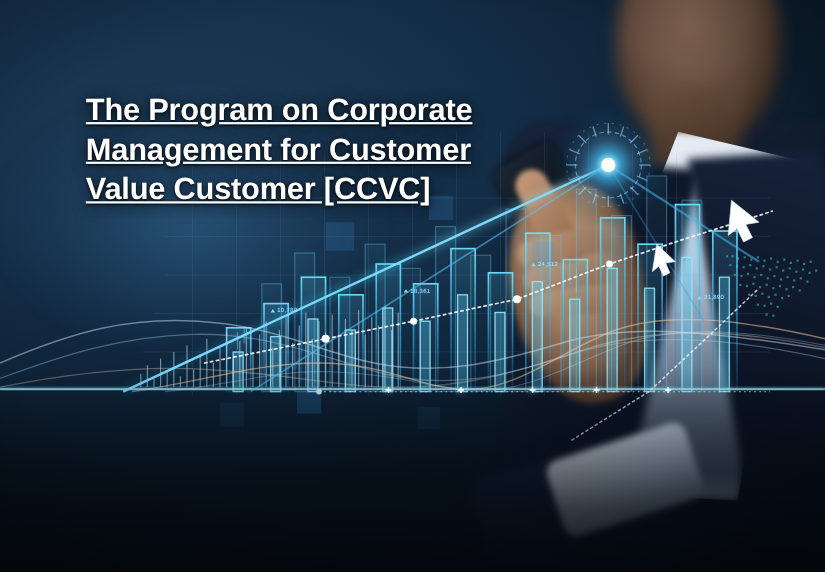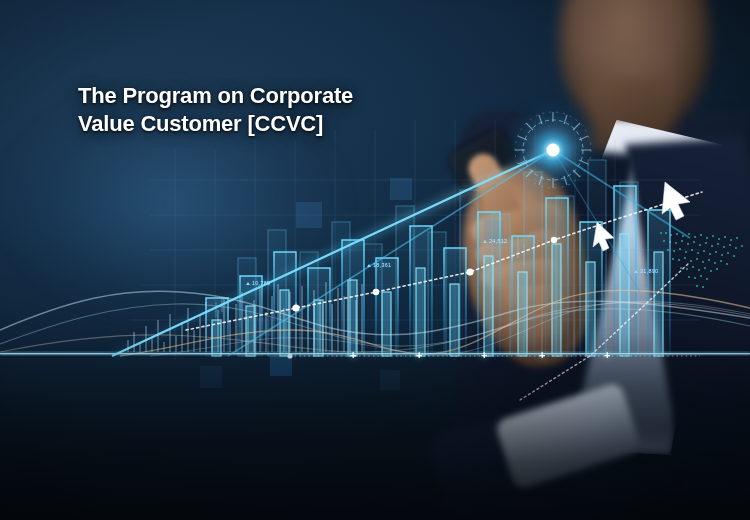--- a/index.html
+++ b/index.html
@@ -115,24 +115,25 @@
   }
 
   
   .hud { position:absolute; inset:0; }
   .hud svg { position:absolute; inset:0; width:750px; height:520px; overflow:visible; }
 
   
   .title{
     position:absolute; left:78px; top:82px; width:470px;
     color:#ffffff;
-    font-size:22px; font-weight:bold; line-height:1.28;
+    font-size:28px; font-weight:bold; line-height:1.28;
     letter-spacing:-.2px;
     text-shadow:0 2px 14px rgba(0,0,0,.75), 0 1px 3px rgba(0,0,0,.9);
     z-index:40;
+    text-decoration:underline;
   }
   .title div{ white-space:nowrap; }
 
   
   .dlabel{
     position:absolute; z-index:30;
     font-size:5.4px; letter-spacing:.3px;
     color:#bfe6ff; text-shadow:0 0 4px rgba(0,180,255,.8);
     white-space:nowrap;
   }
@@ -498,16 +499,17 @@
   </div>
 
   <div class="plus" style="left:350px; top:350px;">+</div>
   <div class="plus" style="left:416px; top:350px;">+</div>
   <div class="plus" style="left:481px; top:350px;">+</div>
   <div class="plus" style="left:539px; top:350px;">+</div>
   <div class="plus" style="left:604px; top:350px;">+</div>
 
   <div class="title">
     <div>The Program on Corporate</div>
+    <div>Management for Customer</div>
     <div>Value Customer [CCVC]</div>
   </div>
 
 </div>
 
 </body></html>

